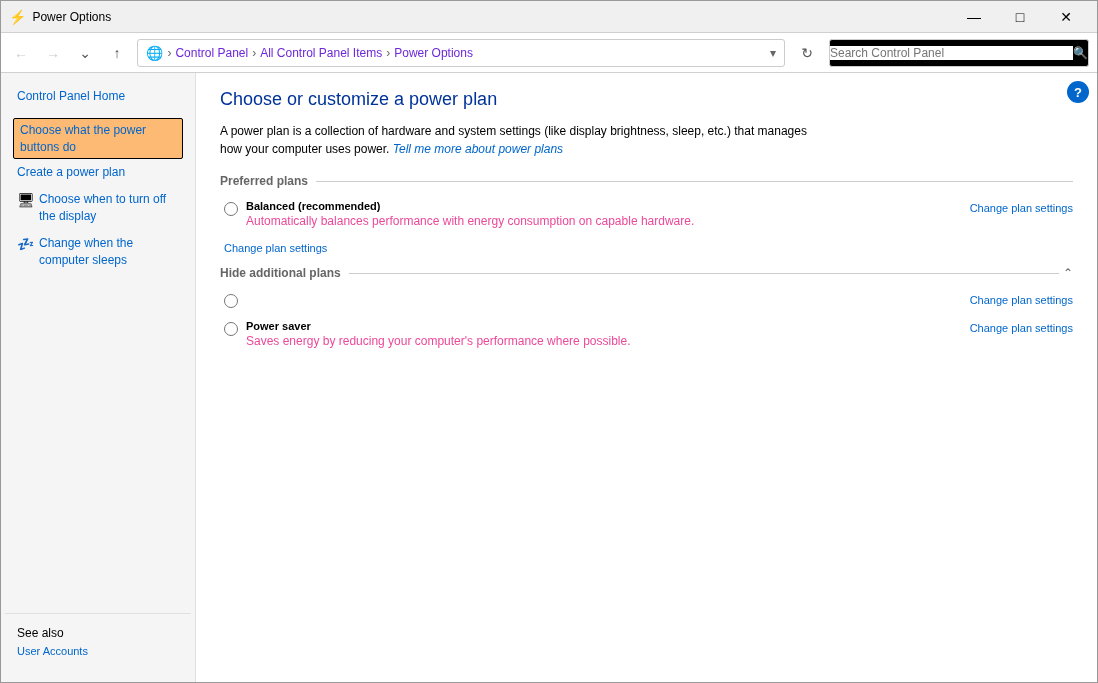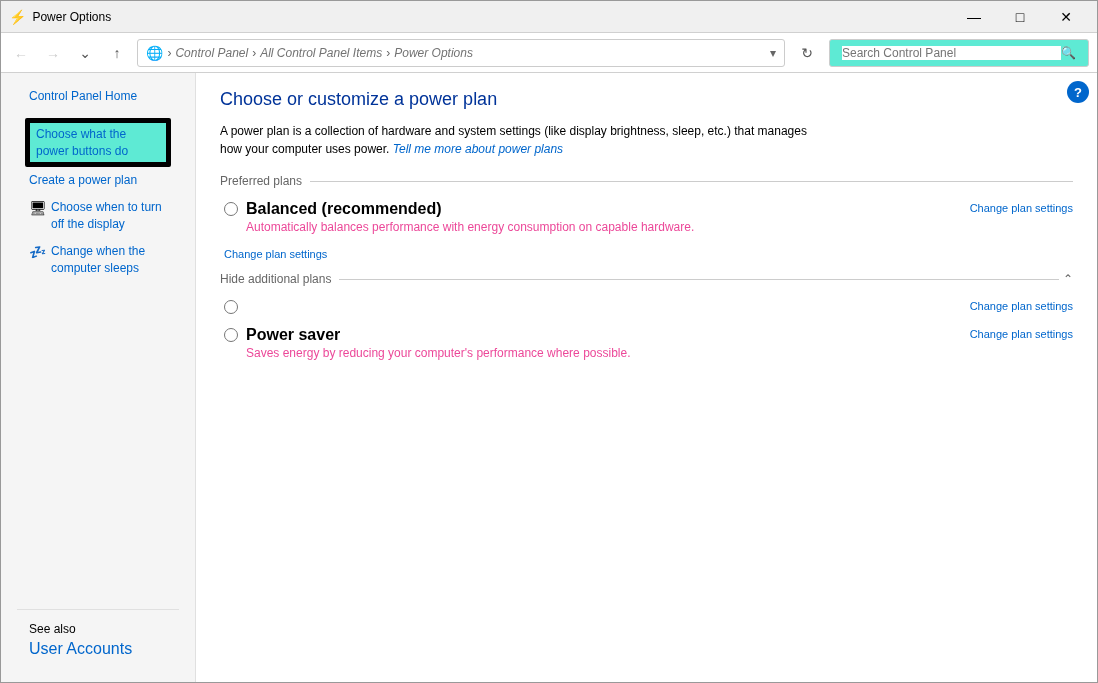--- a/index.html
+++ b/index.html
@@ -29,96 +29,96 @@
       cursor: pointer; font-size: 14px; display: flex; align-items: center; justify-content: center;
       border-radius: 3px; color: #555;
     }
     .nav-btn.disabled { color: #ccc; cursor: default; }
     .address-path {
       flex: 1; display: flex; align-items: center; border: 1px solid #ccc;
       border-radius: 3px; padding: 3px 8px; background: white; height: 28px;
       font-size: 12px; gap: 4px;
     }
     .path-sep { color: #666; }
-    .path-item { color: #737373; font-style: italic; }
+    .path-item { color: #6d28d9; }
     .path-dropdown { margin-left: auto; cursor: pointer; color: #666; }
     .refresh-btn {
       width: 28px; height: 28px; border: none; background: transparent;
       cursor: pointer; font-size: 14px; display: flex; align-items: center; justify-content: center;
       border-radius: 3px; color: #555;
     }
     .search-box {
       display: flex; align-items: center; border: 1px solid #ccc;
-      border-radius: 3px; padding: 3px 12px; background: #5eead4; height: 28px; width: 260px;
+      border-radius: 3px; padding: 3px 0; background: #000000; height: 28px; width: 260px;
     }
     .search-input { border: none; outline: none; flex: 1; font-size: 12px; }
     .search-icon { color: #666; }
 
     
     .main-window {
       display: flex; flex-direction: column;
       width: 1098px; height: 683px; background: white;
       border: 1px solid #999; box-shadow: 2px 2px 8px rgba(0,0,0,0.2);
     }
     .content-area { display: flex; flex: 1; overflow: hidden; }
 
     
     .sidebar {
       width: 195px; min-width: 195px; background: #f5f5f5;
-      border-right: 1px solid #e0e0e0; padding: 12px 16px; overflow-y: auto;
+      border-right: 1px solid #e0e0e0; padding: 12px 4px; overflow-y: auto;
       display: flex; flex-direction: column;
     }
     .sidebar-nav-link {
       display: block; padding: 3px 12px; color: #0066cc; cursor: pointer;
       text-decoration: none; font-size: 12px; line-height: 1.4;
     }
     .sidebar-nav-link.active {
       border: 1px solid #0066cc; background: white;
       display: block; margin: 2px 8px; padding: 3px 6px; border-radius: 2px;
     }
     .sidebar-with-icon {
       display: flex; align-items: flex-start; gap: 6px;
       padding: 3px 12px; cursor: pointer;
     }
     .sidebar-link-text { color: #0066cc; font-size: 12px; line-height: 1.4; }
     .sidebar-icon { width: 16px; height: 16px; flex-shrink: 0; margin-top: 1px; }
     .sidebar-bottom { margin-top: auto; padding: 12px; border-top: 1px solid #e0e0e0; }
     .see-also-label { font-size: 12px; color: #000; margin-bottom: 4px; }
-    .see-also-link { color: #0066cc; font-size: 16px; cursor: pointer; text-decoration: none; }
+    .see-also-link { color: #0066cc; font-size: 11px; cursor: pointer; text-decoration: none; }
 
     
     .main-content {
       flex: 1; padding: 16px 24px; overflow-y: auto; background: white; position: relative;
     }
     .help-btn {
       position: absolute; top: 8px; right: 8px;
       width: 22px; height: 22px; border-radius: 50%; background: #0066cc;
       color: white; border: none; cursor: pointer; font-size: 13px; font-weight: bold;
       display: flex; align-items: center; justify-content: center;
     }
     .page-title { font-size: 18px; color: #003399; font-weight: 300; margin-bottom: 12px; }
     .description { font-size: 12px; color: #000; line-height: 1.5; margin-bottom: 16px; max-width: 600px; }
     .description a { color: #0066cc; text-decoration: none; font-style: italic; }
 
     
     .section-header {
       display: flex; align-items: center; margin-bottom: 12px;
     }
-    .section-label { font-size: 12px; color: #666; white-space: nowrap; margin-right: 8px; }
+    .section-label { font-size: 12px; color: #666; white-space: nowrap; margin-right: 8px; font-weight: bold; }
     .section-line { flex: 1; height: 1px; background: #ccc; }
     .section-collapse { color: #666; cursor: pointer; margin-left: 4px; }
 
     
     .plan-row {
       display: flex; align-items: flex-start; margin-bottom: 12px; padding-left: 4px;
     }
     .plan-info { display: flex; align-items: flex-start; flex: 1; }
     .plan-radio { margin-top: 2px; margin-right: 8px; cursor: pointer; }
     .plan-details { flex: 1; }
-    .plan-name { font-size: 16px; font-weight: 600; color: #000; }
+    .plan-name { font-size: 11px; font-weight: 600; color: #000; }
     .plan-desc { font-size: 12px; color: #ec4899; margin-top: 2px; }
     .change-plan-link { color: #0066cc; font-size: 11px; cursor: pointer; white-space: nowrap; margin-top: 2px; }
 
     
     input[type="radio"] { accent-color: #0066cc; width: 14px; height: 14px; }
   </style>
 </head>
 <body>
 
 <div class="main-window">
@@ -158,21 +158,21 @@
       <input class="search-input" type="text" placeholder="Search Control Panel" style="">
       <span class="search-icon">🔍</span>
     </div>
   </div>
 
   <div class="content-area">
 
     <div class="sidebar">
       <a class="sidebar-nav-link">Control Panel Home</a>
       <div style="height:8px;"></div>
-      <a class="sidebar-nav-link active" style="display:block; margin:2px 8px; padding:3px 6px; border:5px solid #000000; border-radius:2px; background:#5eead4; color:#0066cc; text-decoration:none; font-size:12px; line-height:1.4;">Choose what the power buttons do</a>
+      <a class="sidebar-nav-link active" style="display:block; margin:2px 8px; padding:3px 6px; border:1px solid #000000; border-radius:2px; background:#fdba74; color:#0066cc; text-decoration:none; font-size:12px; line-height:1.4;">Choose what the power buttons do</a>
       <a class="sidebar-nav-link" style="display:block; padding:3px 12px; color:#0066cc; font-size:12px; text-decoration:none; line-height:1.4;">Create a power plan</a>
 
       <div class="sidebar-with-icon" style="margin-top:4px;">
         <span class="sidebar-icon" style="font-size:14px;">🖥</span>
         <span class="sidebar-link-text">Choose when to turn off the display</span>
       </div>
 
       <div class="sidebar-with-icon" style="margin-top:4px;">
         <span class="sidebar-icon" style="font-size:14px;">💤</span>
         <span class="sidebar-link-text">Change when the computer sleeps</span>

